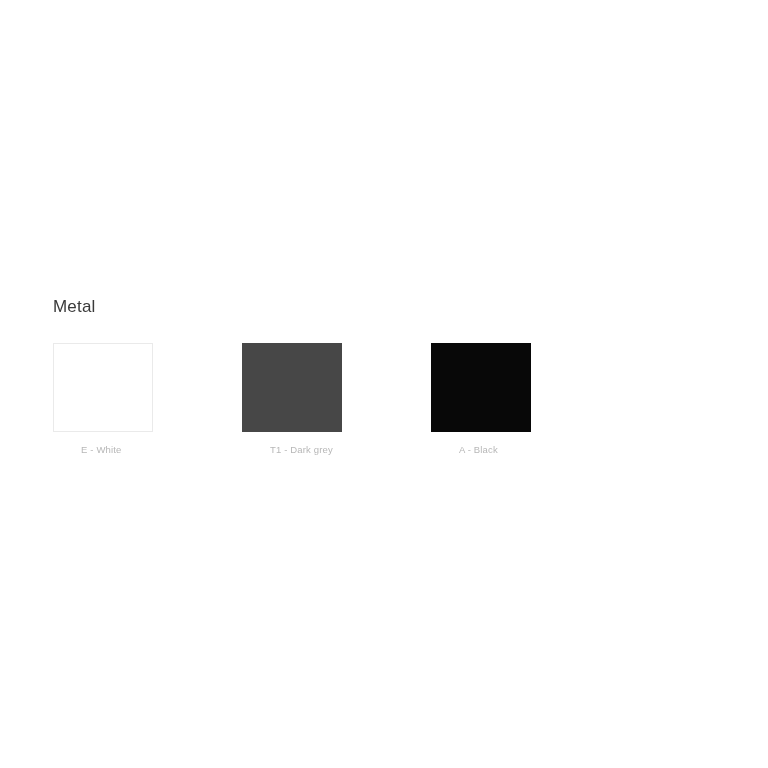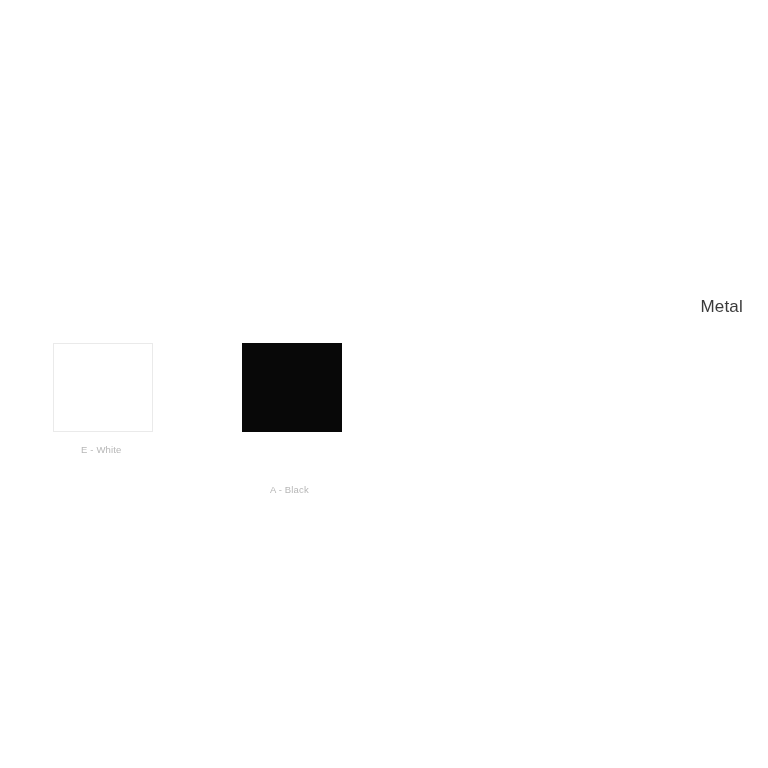--- a/index.html
+++ b/index.html
@@ -13,21 +13,20 @@
     font-family: "Liberation Sans", sans-serif;
     -webkit-font-smoothing: antialiased;
     overflow: hidden;
   }
 
   .page {
     position: relative;
     width: 768px;
     height: 768px;
     background: #ffffff;
-    text-align: right;
   }
 
   .material-section {
     position: absolute;
     left: 53px;
     top: 296px;
     width: 690px;
   }
 
   .section-title {
@@ -53,21 +52,20 @@
   .swatch-item {
     width: 100px;
     margin-right: 89px;
     display: flex;
     flex-direction: column;
     align-items: flex-start;
   }
 
   .swatch-item:last-child {
     margin-right: 0;
-    gap: 40px;
   }
 
   .swatch-chip {
     width: 100px;
     height: 89px;
     box-sizing: border-box;
     display: block;
   }
 
   .swatch-label {
@@ -91,20 +89,24 @@
   </div>
 
   <div class="swatch-row">
 
     <div class="swatch-item">
       <span class="swatch-chip" style="background: rgb(255, 255, 255); border: 1px solid rgb(234, 234, 234);"></span>
       <span class="swatch-label">E - White</span>
     </div>
 
 
+    <div class="swatch-item">
+      <span class="swatch-chip" style="background: rgb(71, 71, 71); border: 1px solid rgb(71, 71, 71);"></span>
+      <span class="swatch-label">T1 - Dark grey</span>
+    </div>
 
     <div class="swatch-item">
       <span class="swatch-chip" style="background: rgb(8, 8, 8); border: 1px solid rgb(8, 8, 8);"></span>
       <span class="swatch-label">A - Black</span>
     </div>
 
   </div>
 
 </div>
 

